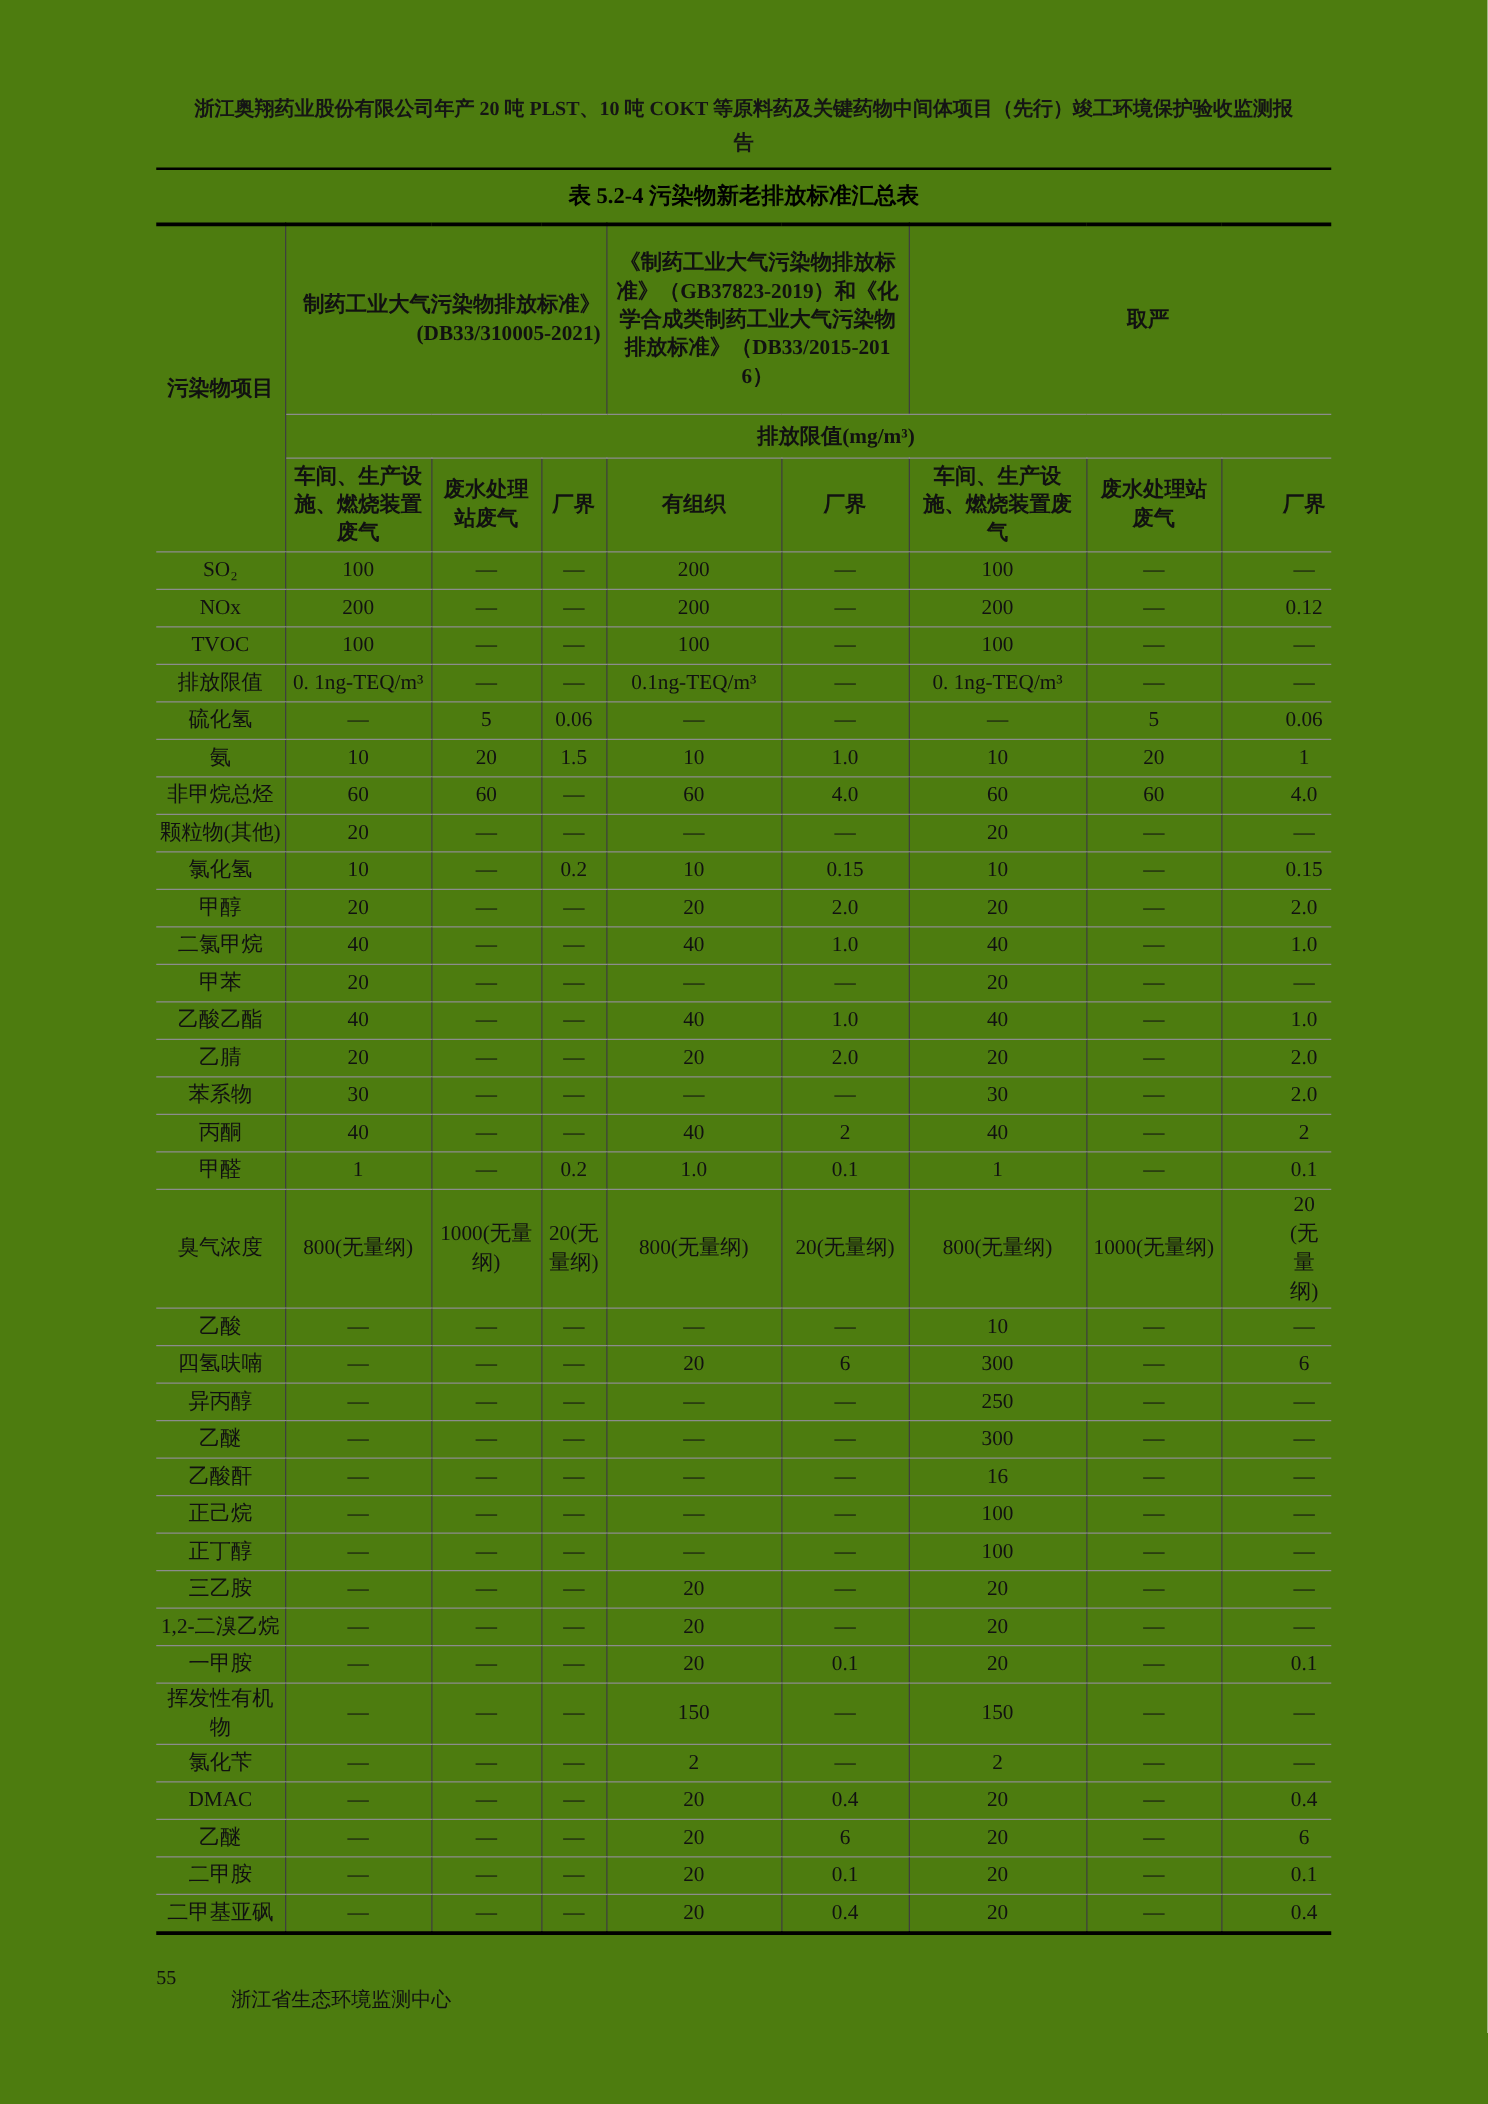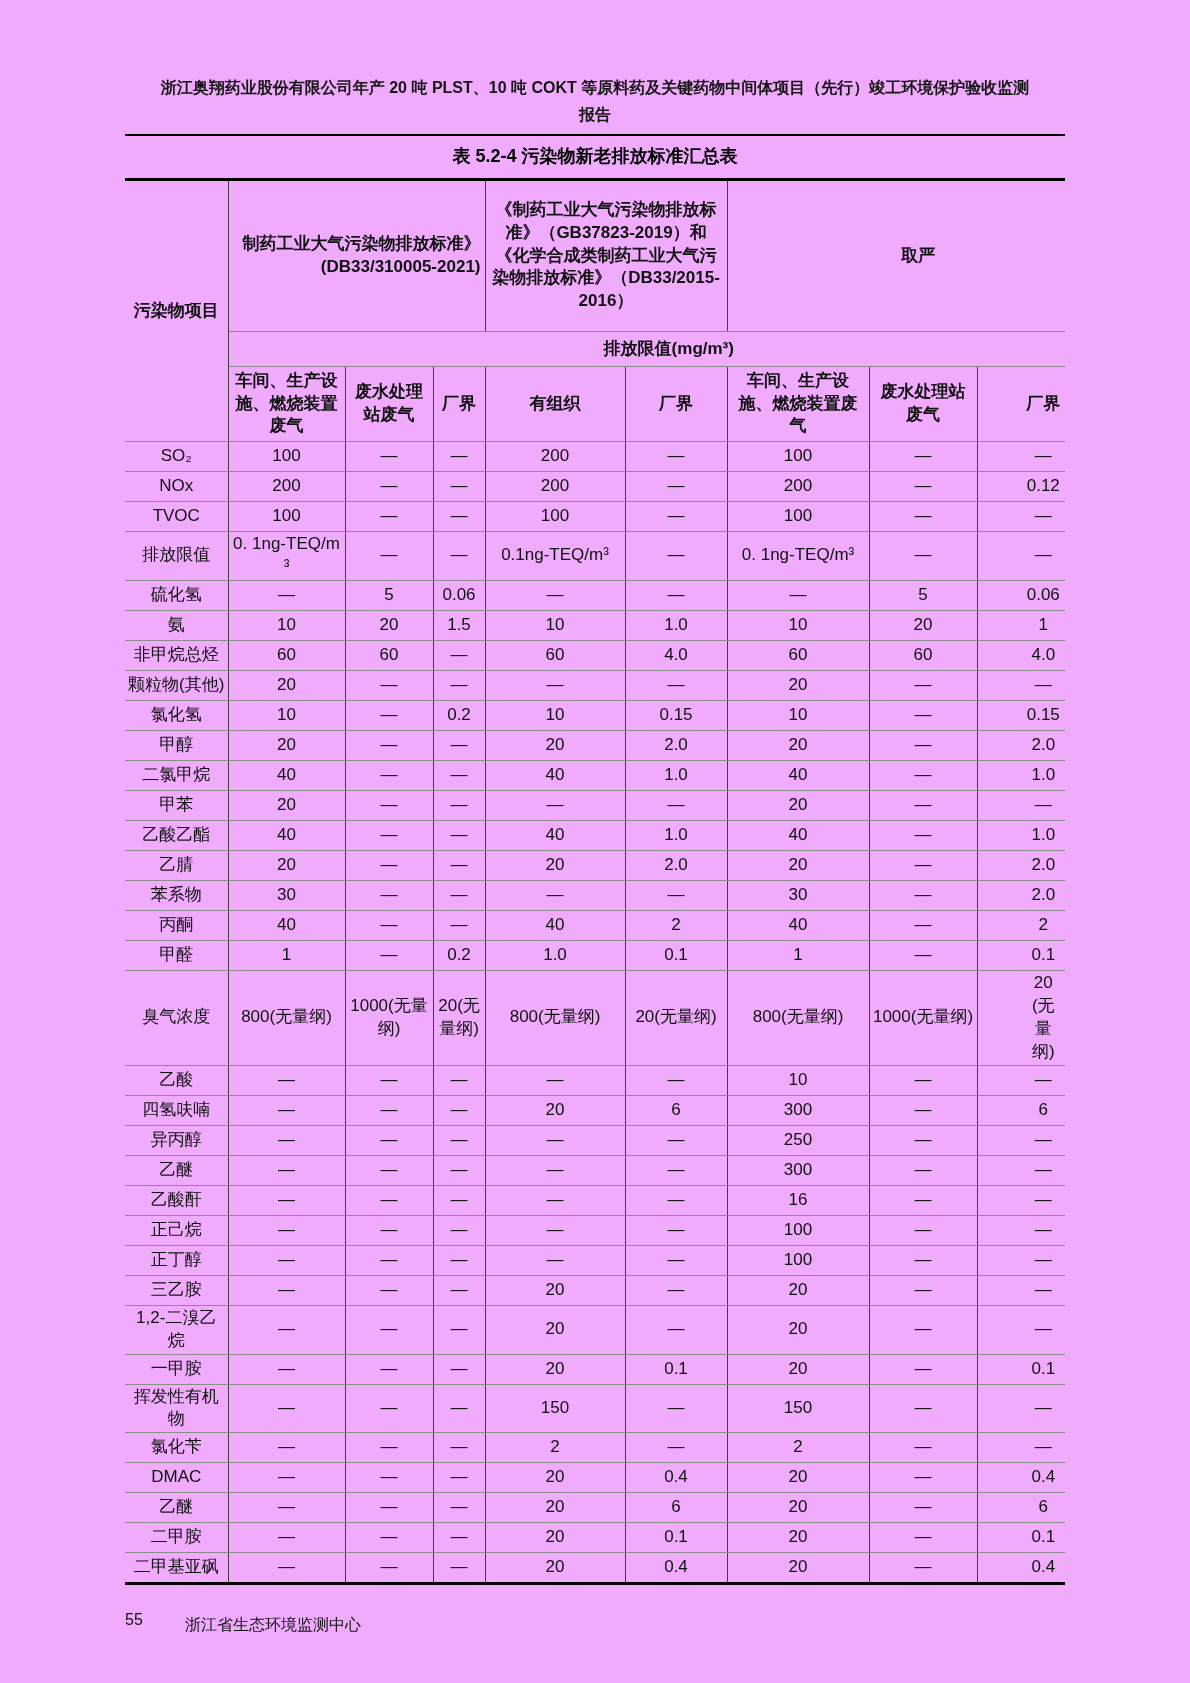--- a/index.html
+++ b/index.html
@@ -1,20 +1,20 @@
 <!DOCTYPE html>
 <html><head>
 <meta charset="utf-8">
 <style>
   html,body{margin:0;padding:0;background:#e8e8e8;}
   .page{
     position:relative;
     width:1190px;height:1683px;
-    background:#f0abfc;
-    font-family:Liberation Sans, sans-serif;
+    background:#4d7c0f;
+    font-family:Liberation Serif, serif;
     color:#111;
     overflow:hidden;
   }
   .content{position:absolute;left:125px;top:0;width:940px;}
   .doc-header{
     margin:74px auto 0 auto;
     width:880px;
     text-align:center;
     font-size:16px;
     line-height:27px;
@@ -62,21 +62,21 @@
   tr.hrow2 td{height:32px;}
   tr.hrow3 td{height:72px;}
   tbody td{height:27px;}
   .footer{
     position:relative;
     margin-top:26px;
     width:940px;
     height:24px;
     font-size:16px;
   }
-  .footer .org{position:absolute;left:60px;top:4px;}
+  .footer .org{position:absolute;left:60px;top:16px;}
   .footer .pageno{position:absolute;left:0;right:0;text-align:left;top:0;}
 </style>
 </head>
 <body>
 
 <div class="page">
   <div class="content">
 
     <div class="doc-header">浙江奥翔药业股份有限公司年产 20 吨 PLST、10 吨 COKT 等原料药及关键药物中间体项目（先行）竣工环境保护验收监测报告</div>
     <div class="header-rule"></div>

